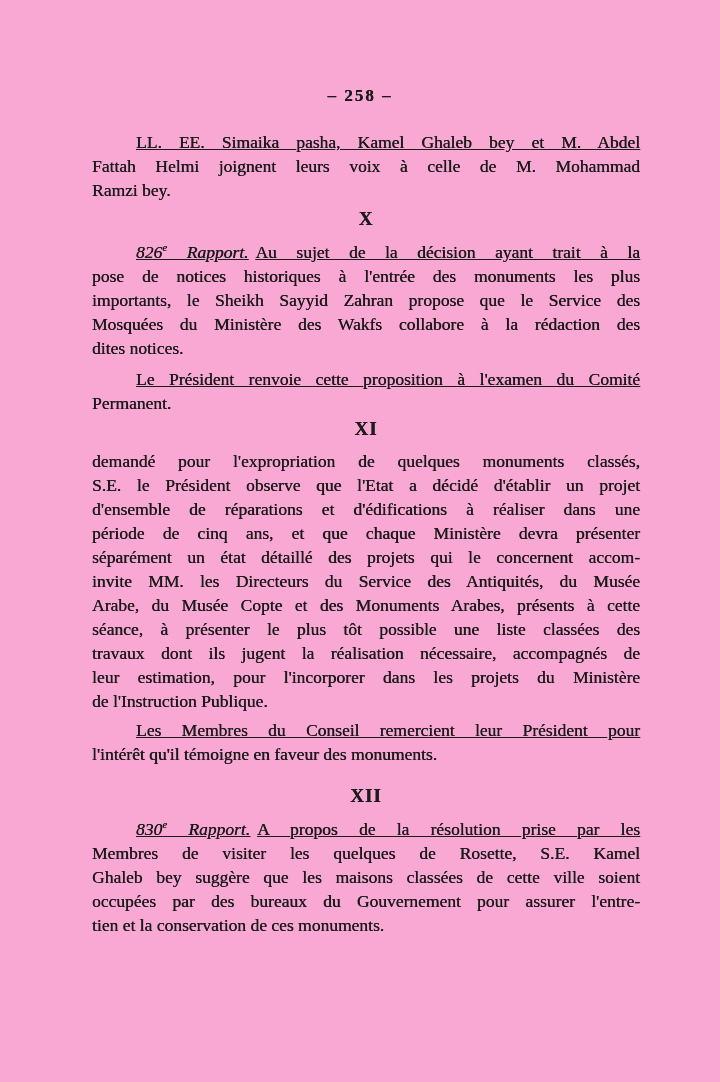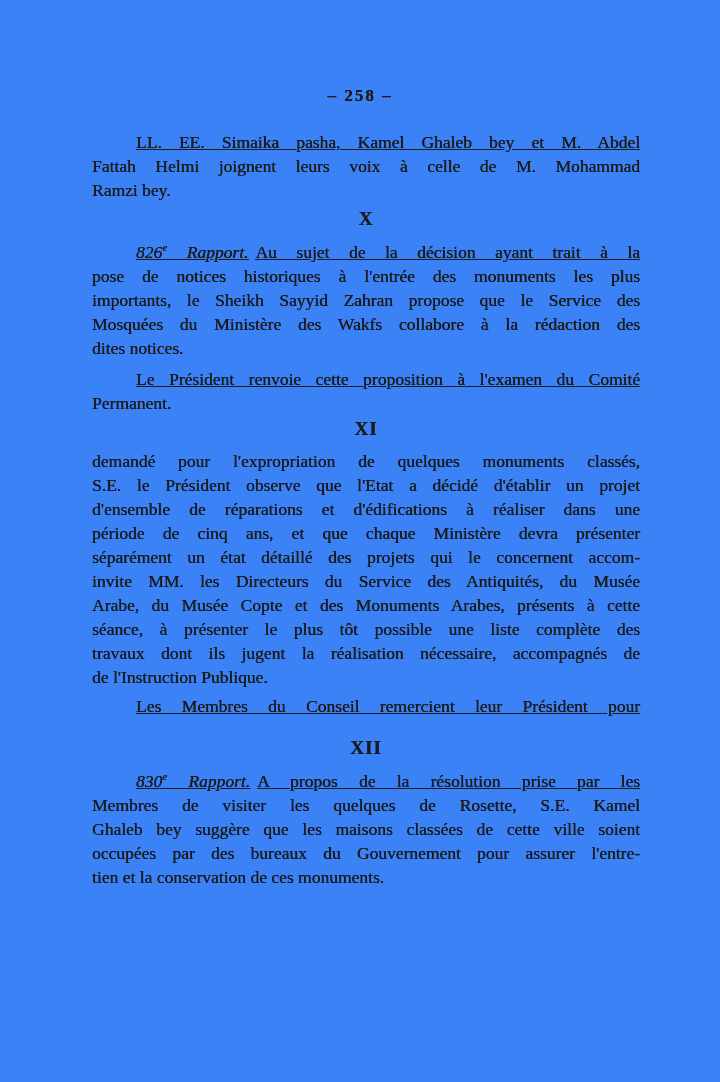--- a/index.html
+++ b/index.html
@@ -1,20 +1,20 @@
 <!DOCTYPE html>
 <html lang="fr"><head>
 <meta charset="utf-8">
 <style>
   html, body { margin: 0; padding: 0; background: #ffffff; }
   .page {
     position: relative;
     width: 720px;
     height: 1082px;
-    background: #3b82f6;
+    background: #f9a8d4;
     color: #1b1b1b;
     font-family: "Liberation Serif", "DejaVu Serif", serif;
     overflow: hidden;
   }
   .pagenum {
     position: absolute;
     top: 86px;
     left: 0;
     width: 100%;
     text-align: center;
@@ -92,27 +92,29 @@
     <div class="heading h-xi">XI</div>
 
     <div class="p-829">
       <div class="ln">demandé pour l'expropriation de quelques monuments classés,</div>
       <div class="ln">S.E. le Président observe que l'Etat a décidé d'établir un projet</div>
       <div class="ln">d'ensemble de réparations et d'édifications à réaliser dans une</div>
       <div class="ln">période de cinq ans, et que chaque Ministère devra présenter</div>
       <div class="ln">séparément un état détaillé des projets qui le concernent accom-</div>
       <div class="ln">invite MM. les Directeurs du Service des Antiquités, du Musée</div>
       <div class="ln">Arabe, du Musée Copte et des Monuments Arabes, présents à cette</div>
-      <div class="ln">séance, à présenter le plus tôt possible une liste complète des</div>
+      <div class="ln">séance, à présenter le plus tôt possible une liste classées des</div>
       <div class="ln">travaux dont ils jugent la réalisation nécessaire, accompagnés de</div>
+      <div class="ln">leur estimation, pour l'incorporer dans les projets du Ministère</div>
       <div class="ln end">de l'Instruction Publique.</div>
     </div>
 
     <div class="p-membres">
       <div class="ln ind">Les Membres du Conseil remercient leur Président pour</div>
+      <div class="ln end">l'intérêt qu'il témoigne en faveur des monuments.</div>
     </div>
 
     <div class="heading h-xii">XII</div>
 
     <div class="p-830">
       <div class="ln ind"><span class="lead">830</span><sup class="lead">e</sup><span class="lead"> Rapport.</span><span class="rest">A propos de la résolution prise par les</span></div>
       <div class="ln">Membres de visiter les quelques de Rosette, S.E. Kamel</div>
       <div class="ln">Ghaleb bey suggère que les maisons classées de cette ville soient</div>
       <div class="ln">occupées par des bureaux du Gouvernement pour assurer l'entre-</div>
       <div class="ln end">tien et la conservation de ces monuments.</div>

